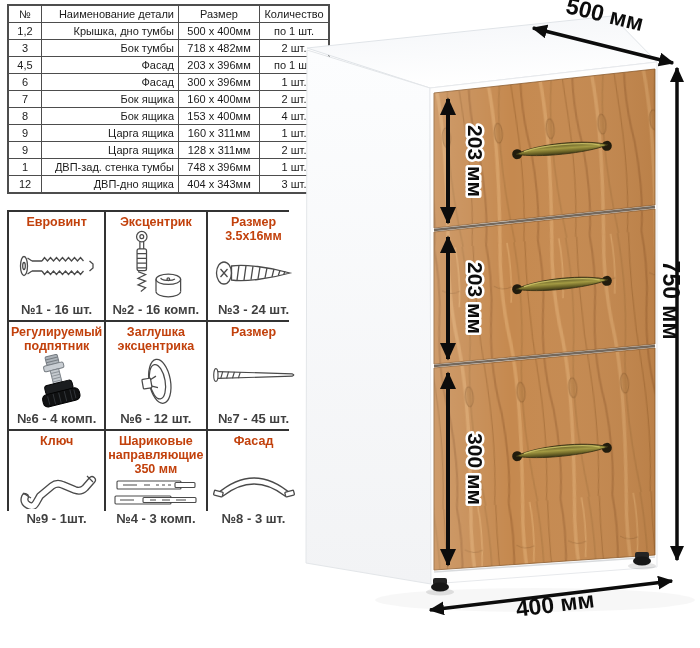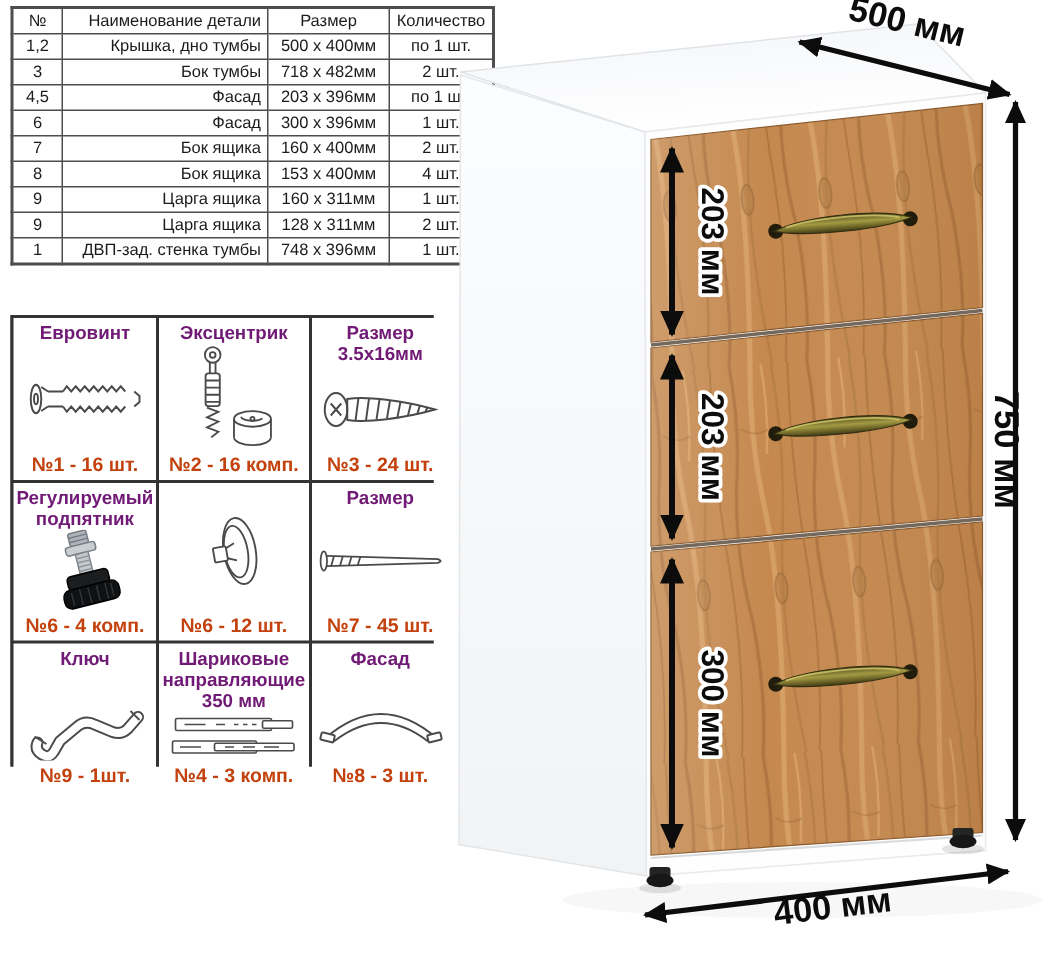--- a/index.html
+++ b/index.html
@@ -14,22 +14,22 @@
   .parts .c-num{width:24px;}
   .parts .c-name{width:128px;text-align:right;}
   .parts .c-size{width:72px;}
   .parts .c-qty{width:60px;margin-left:44px;}
   
   .hw{position:absolute;left:7px;top:210px;width:278px;height:297px;
       display:grid;grid-template-columns:repeat(3,1fr);grid-template-rows:repeat(3,1fr);
       background:#333;border:2px solid #333;gap:2px;}
   .hw-cell{background:#fff;display:flex;flex-direction:column;align-items:center;
       justify-content:space-between;padding:4px 2px 3px;}
-  .hw-title{font-weight:bold;font-size:12.5px;line-height:1.1;text-align:center;color:#701a75;}
-  .hw-qty{font-weight:bold;font-size:13px;color:#c2410c;white-space:nowrap;}
+  .hw-title{font-weight:bold;font-size:12.5px;line-height:1.1;text-align:center;color:#c2410c;}
+  .hw-qty{font-weight:bold;font-size:13px;color:#404040;white-space:nowrap;}
   .hw-icon{flex:1;display:flex;align-items:center;justify-content:center;min-height:0;}
   .hw-icon svg{display:block;}
   
   svg.cab{position:absolute;left:300px;top:0;}
   .dimBig{font-family:"Liberation Sans",sans-serif;font-weight:bold;font-size:23px;fill:#0c0c0c;}
   .dimDrawer{font-family:"Liberation Sans",sans-serif;font-weight:bold;font-size:21px;fill:#0c0c0c;
              stroke:#ffffff;stroke-width:5px;paint-order:stroke;stroke-linejoin:round;}
 </style>
 </head>
 <body>
@@ -92,20 +92,26 @@
           <td class="c-num">9</td>
           <td class="c-name">Царга ящика</td>
           <td class="c-size">128 х 311мм</td>
           <td class="c-qty">2 шт.</td>
         </tr>
       <tr>
           <td class="c-num">1</td>
           <td class="c-name">ДВП-зад. стенка тумбы</td>
           <td class="c-size">748 х 396мм</td>
           <td class="c-qty">1 шт.</td>
+        </tr>
+      <tr>
+          <td class="c-num">12</td>
+          <td class="c-name">ДВП-дно ящика</td>
+          <td class="c-size">404 х 343мм</td>
+          <td class="c-qty">3 шт.</td>
         </tr>
     </tbody>
   </table>
 
   <div class="hw">
 
     <div class="hw-cell">
       <div class="hw-title">Евровинт</div>
       <div class="hw-icon">
         <svg width="80" height="28" viewBox="0 0 80 28">
@@ -173,20 +179,21 @@
             <rect x="22" y="30" width="29" height="10" rx="3" fill="#1b1d1f" stroke="#000"></rect>
             <rect x="17" y="39" width="39" height="13" rx="5" fill="#101112" stroke="#000"></rect>
             <path d="M23,41 v9 M29,40 v11 M35,40 v11 M41,40 v11 M47,40 v11 M51,41 v9" stroke="#32363a" stroke-width="1" fill="none"></path>
           </g>
         </svg>
       </div>
       <div class="hw-qty">№6 - 4 комп.</div>
     </div>
 
     <div class="hw-cell">
+      <div class="hw-title">Заглушка эксцентрика</div>
       <div class="hw-icon">
         <svg width="52" height="58" viewBox="0 0 52 60">
           <g stroke="#4a4a4a" fill="#fff" stroke-width="1.3" transform="rotate(-10 26 30)">
             <ellipse cx="30" cy="30" rx="11" ry="23"></ellipse>
             <ellipse cx="27.5" cy="30" rx="8" ry="18" fill="none"></ellipse>
             <rect x="12" y="25" width="9" height="10" rx="1"></rect>
             <path d="M21,26.5 l6,-2.5 M21,33.5 l6,2.5" fill="none"></path>
           </g>
         </svg>
       </div>

